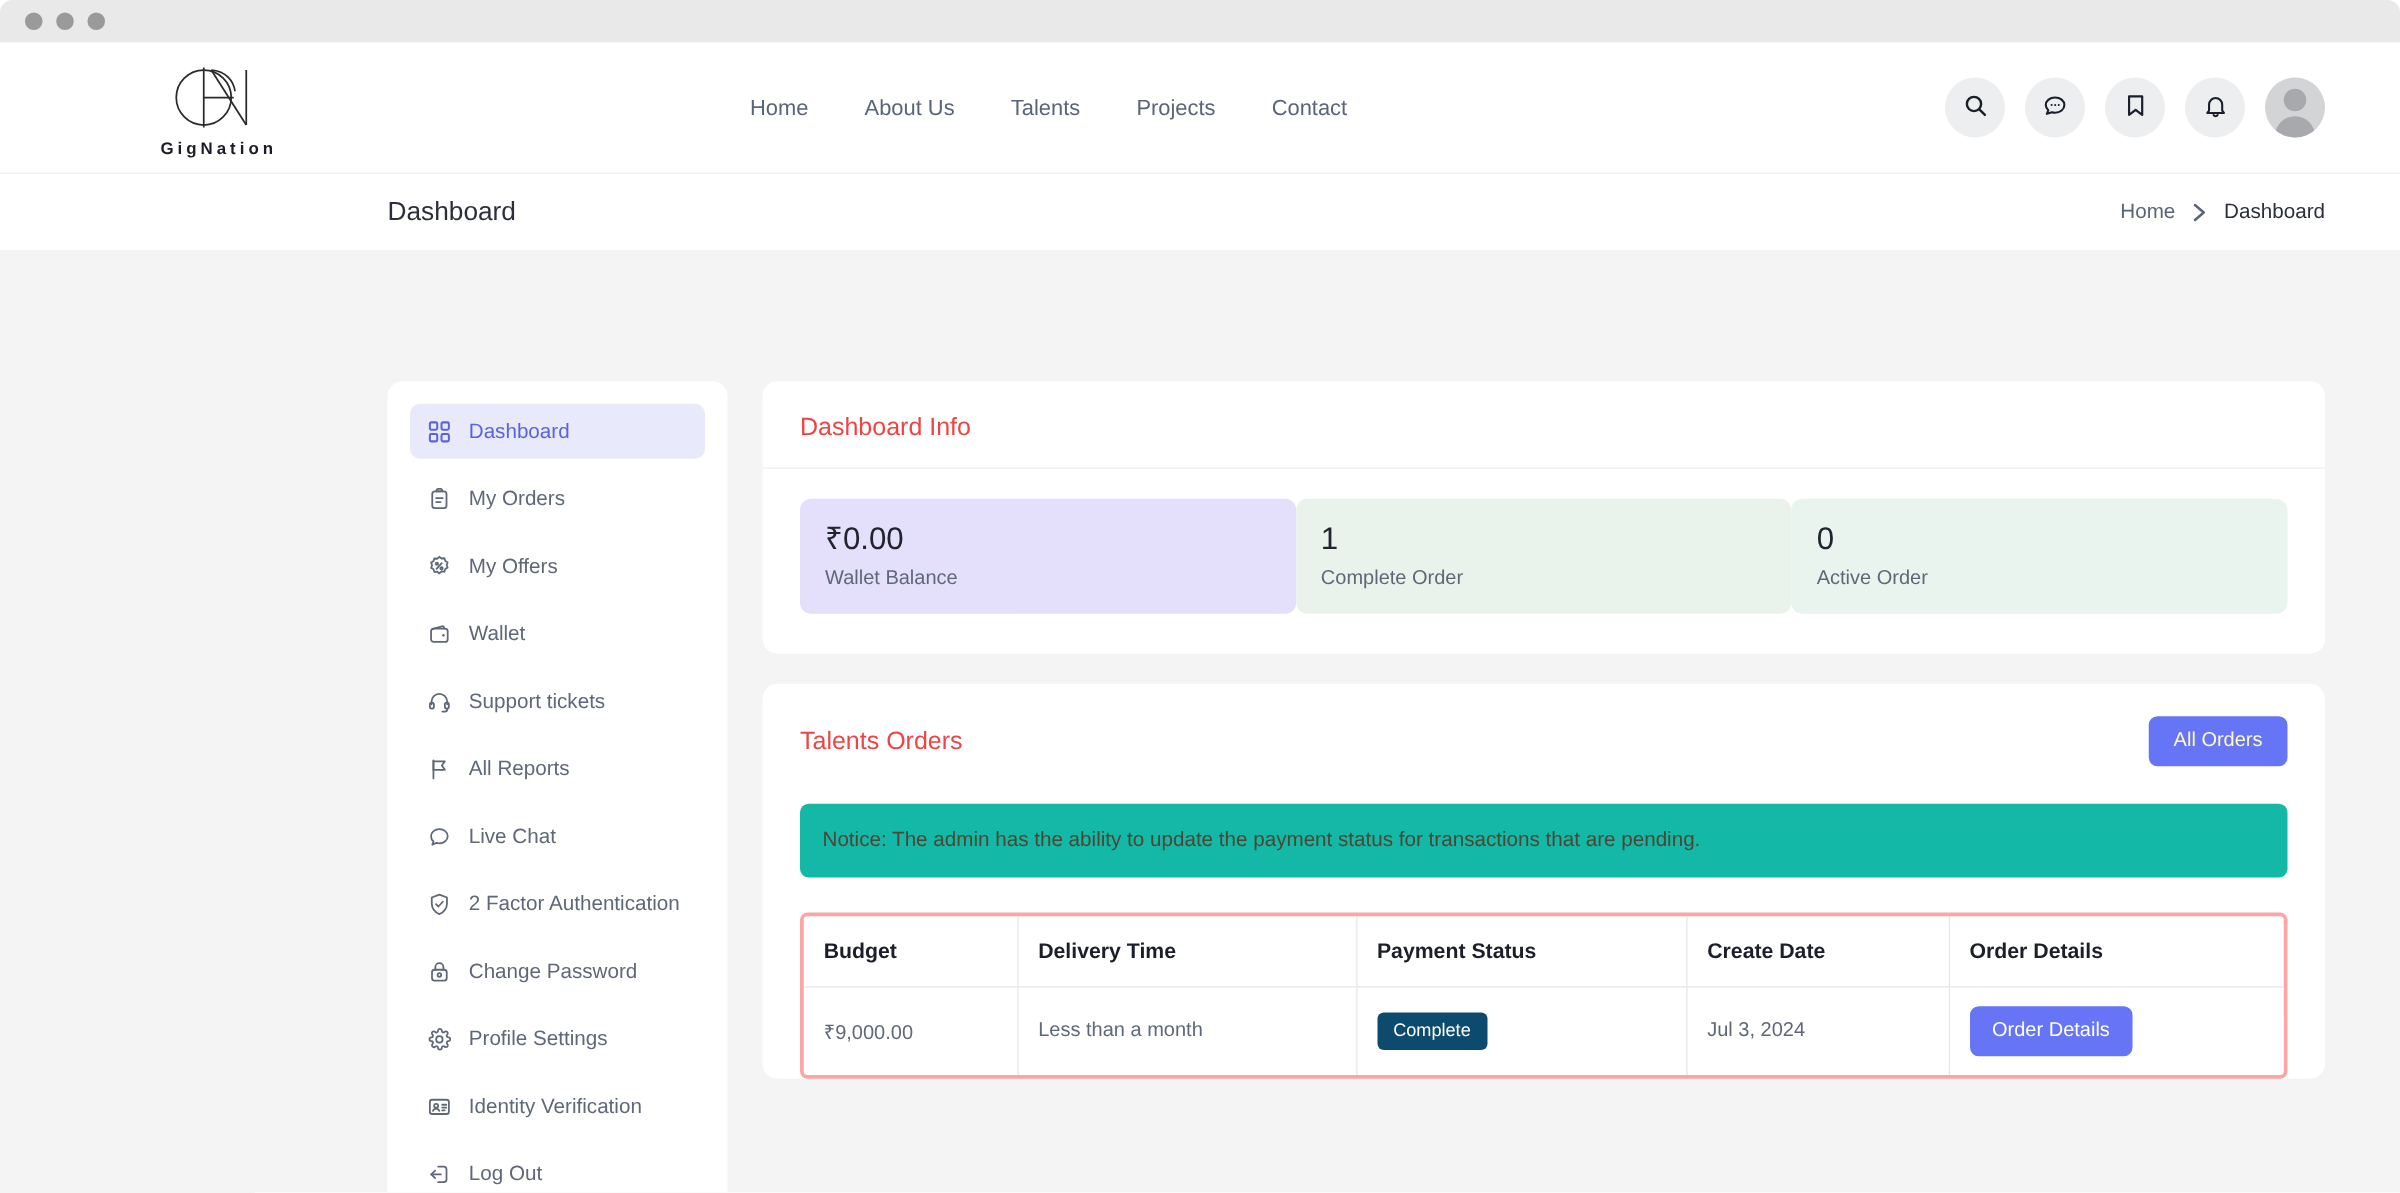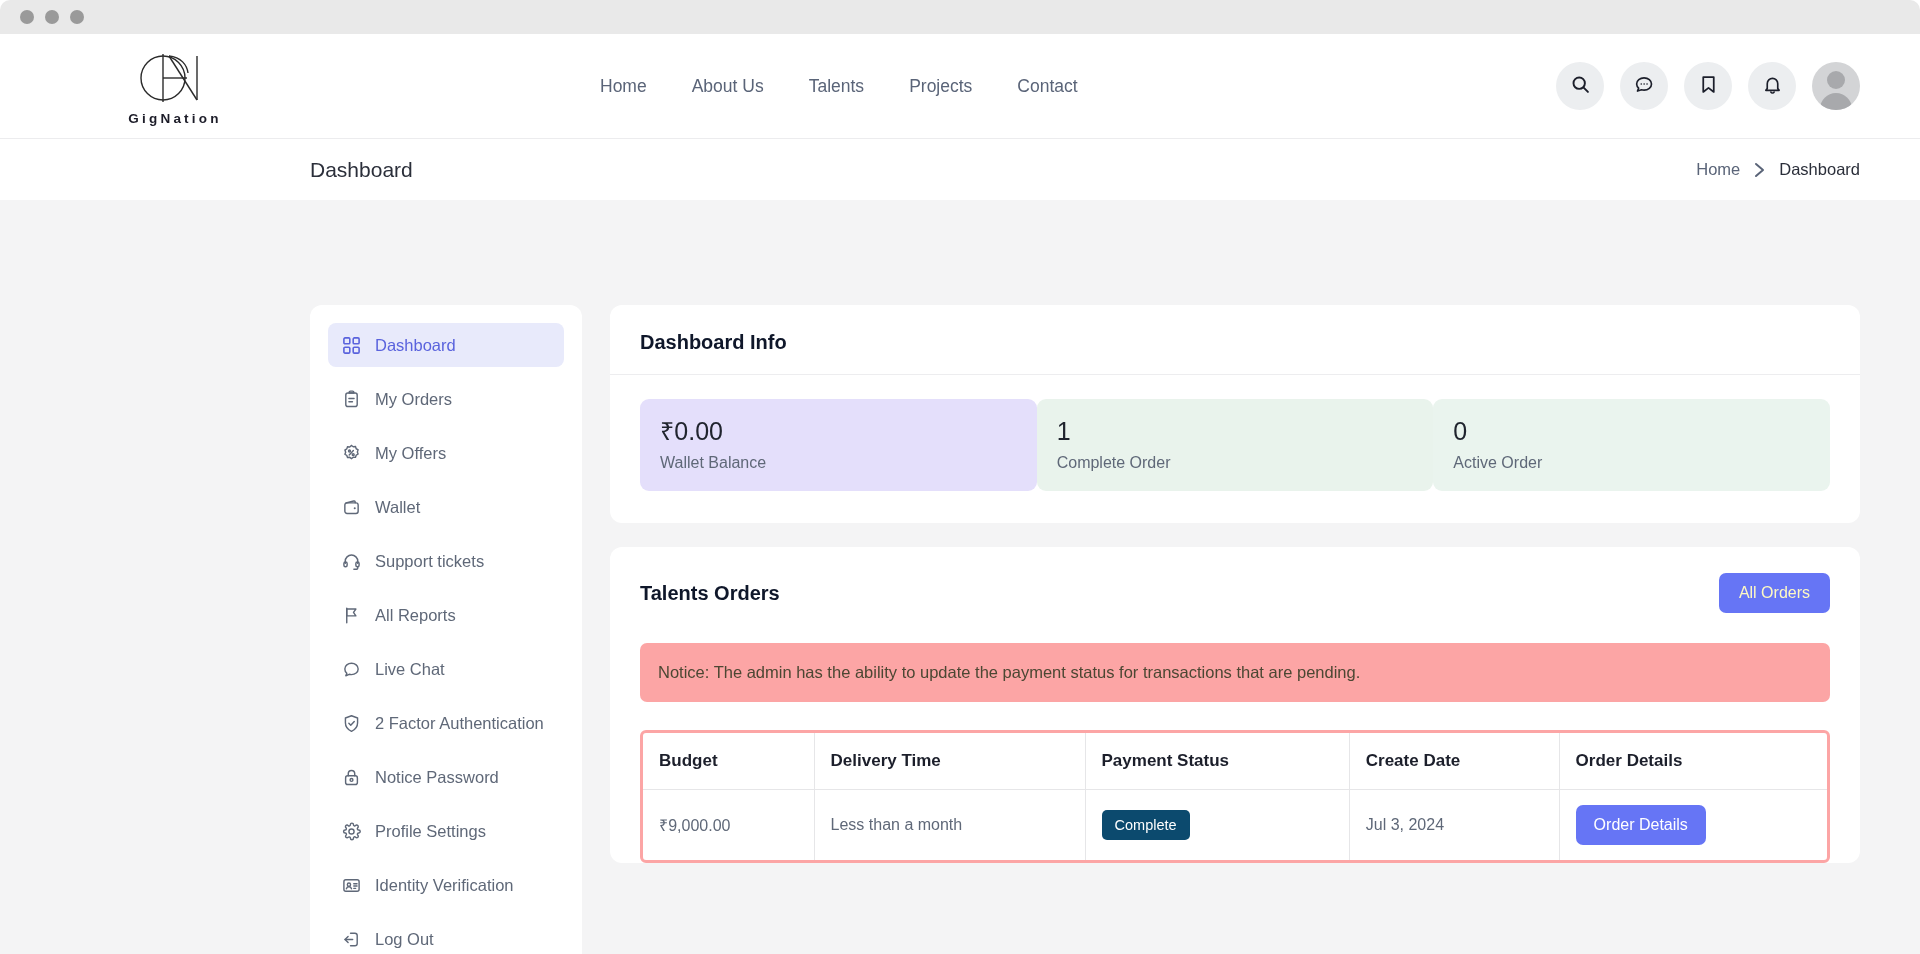--- a/index.html
+++ b/index.html
@@ -201,22 +201,22 @@
   }
 
   .card-head {
     padding: 26px 30px 20px 30px;
     border-bottom: 1px solid #ededef;
     display: flex;
     align-items: center;
   }
   .card-title {
     font-size: 20px;
-    font-weight: 700;
-    color: #0f172a;
+    font-weight: 400;
+    color: #ef4444;
   }
   .btn-primary {
     margin-left: auto;
     background: #6675f5;
     color: #fef9c3;
     border: none;
     border-radius: 7px;
     font-size: 16px;
     padding: 11px 20px;
     cursor: pointer;
@@ -241,21 +241,21 @@
     line-height: 1.2;
   }
   .stat-label {
     font-size: 16px;
     color: #5f6878;
     margin-top: 8px;
   }
 
   .notice {
     margin: 24px 30px 0 30px;
-    background: #fca5a5;
+    background: #14b8a6;
     border-radius: 7px;
     padding: 20px 18px;
     font-size: 16.5px;
     color: #4c4733;
   }
 
   .table-wrap {
     margin: 28px 30px 34px 30px;
     border: 3px solid #fca5a5;
     border-radius: 6px;
@@ -479,21 +479,21 @@
       </div>
 
       <div class="side-item">
         <span class="sicon">
           <svg viewBox="0 0 20 20" fill="none" stroke="#5f6878" stroke-width="1.5" stroke-linecap="round">
             <rect x="3.8" y="8.2" width="12.4" height="9.2" rx="2.2"></rect>
             <path d="M6.6 8.2V6a3.4 3.4 0 0 1 6.8 0v2.2"></path>
             <circle cx="10" cy="12.6" r="1.5"></circle>
           </svg>
         </span>
-        <span>Notice Password</span>
+        <span>Change Password</span>
       </div>
 
       <div class="side-item">
         <span class="sicon">
           <svg viewBox="0 0 20 20" fill="none" stroke="#5f6878" stroke-width="1.5" stroke-linecap="round" stroke-linejoin="round">
             <circle cx="10" cy="10" r="2.7"></circle>
             <path d="M16.3 12.3a1.3 1.3 0 0 0 .26 1.44l.05.05a1.6 1.6 0 1 1-2.26 2.26l-.05-.05a1.3 1.3 0 0 0-1.44-.26 1.3 1.3 0 0 0-.79 1.19v.13a1.6 1.6 0 1 1-3.2 0v-.07a1.3 1.3 0 0 0-.85-1.19 1.3 1.3 0 0 0-1.44.26l-.05.05a1.6 1.6 0 1 1-2.26-2.26l.05-.05a1.3 1.3 0 0 0 .26-1.44 1.3 1.3 0 0 0-1.19-.79h-.13a1.6 1.6 0 1 1 0-3.2h.07a1.3 1.3 0 0 0 1.19-.85 1.3 1.3 0 0 0-.26-1.44l-.05-.05A1.6 1.6 0 1 1 6.49 3.8l.05.05a1.3 1.3 0 0 0 1.44.26h.06a1.3 1.3 0 0 0 .79-1.19v-.13a1.6 1.6 0 1 1 3.2 0v.07a1.3 1.3 0 0 0 .79 1.19 1.3 1.3 0 0 0 1.44-.26l.05-.05a1.6 1.6 0 1 1 2.26 2.26l-.05.05a1.3 1.3 0 0 0-.26 1.44v.06a1.3 1.3 0 0 0 1.19.79h.13a1.6 1.6 0 1 1 0 3.2h-.07a1.3 1.3 0 0 0-1.19.79z"></path>
           </svg>
         </span>
         <span>Profile Settings</span>

